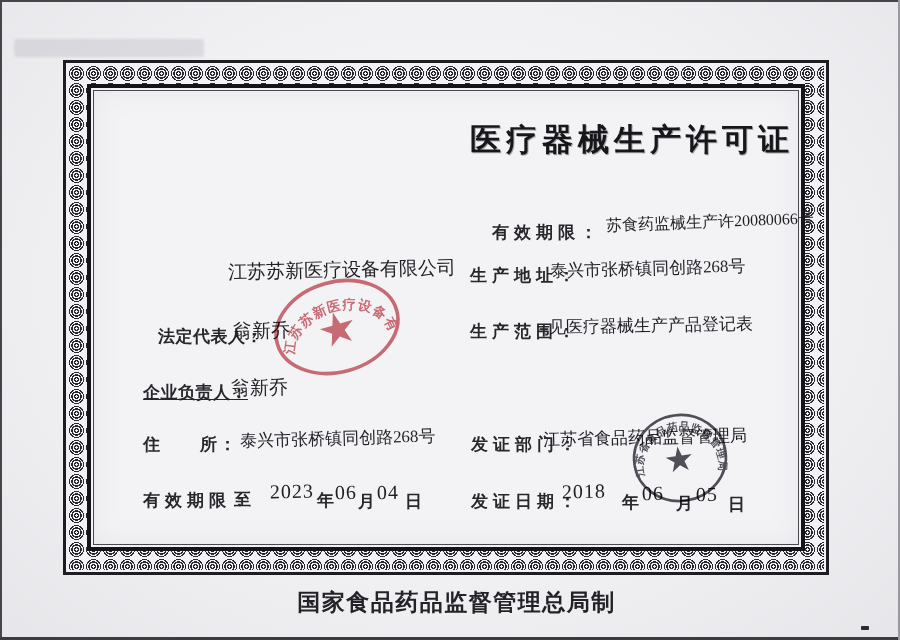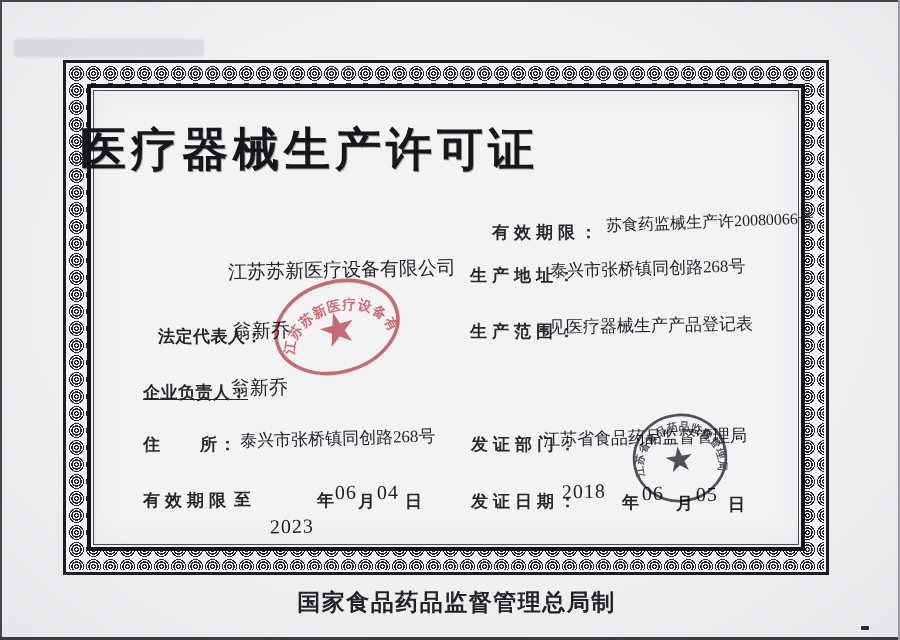--- a/index.html
+++ b/index.html
@@ -33,22 +33,22 @@
               #2a2930 3.8px 5.2px, #f2f1f4 5.2px 6.4px, #2a2930 6.4px 7.4px,
               rgba(42,41,48,0) 7.4px);
            background-size:17px 17px; }
   .inner { position:absolute; left:21px; top:21px; right:21px; bottom:21px;
            background:#f3f2f5; border:4px solid #141419;
            box-shadow: inset 0 0 0 2px #f3f2f5, inset 0 0 0 3px #4a4950,
                        inset 0 0 30px rgba(120,118,132,0.10); }
 
   .t { position:absolute; white-space:nowrap; }
 
-  .title { left:80px; top:119px; width:730px; text-align:left;
-           font-size:46px; font-weight:900; letter-spacing:5px; color:#17171b;
+  .title { left:64px; top:119px; width:730px; text-align:right;
+           font-size:31px; font-weight:900; letter-spacing:5px; color:#17171b;
            text-shadow:1px 1px 0 rgba(23,23,27,0.35); }
 
   .lab   { font-size:17px; font-weight:600; color:#26262b; }
   .ls4   { letter-spacing:5px; }
   .ls0   { letter-spacing:0.5px; }
   .val   { font-family:"Liberation Serif", serif; color:#1f1f25; }
   .v19   { font-size:19px; }
   .v17   { font-size:17px; }
   .v16   { font-size:16px; }
   .num   { font-family:"Liberation Serif", serif; font-size:20px; color:#1f1f25; letter-spacing:1px; }
@@ -96,21 +96,21 @@
   <span class="t val v19 r1" style="left:233px; top:318px;">翁新乔</span>
 
   <span class="t lab ls0" style="left:143px; top:381px;text-decoration:underline;">企业负责人：</span>
   <span class="t val v19 r1" style="left:231px; top:375px;">翁新乔</span>
 
   <span class="t lab" style="left:143px; top:433px; letter-spacing:2px;">住　　所：</span>
   <span class="t val v17 r15" style="left:240px; top:427px;">泰兴市张桥镇同创路268号</span>
 
   <span class="t lab ls4" style="left:143px; top:489px;">有效期限：</span>
   <span class="t unit" style="left:234px; top:488px;">至</span>
-  <span class="t num r1" style="left:270px; top:480px;margin-top:35px;">2023</span>
+  <span class="t num r1" style="left:270px; top:480px;">2023</span>
   <span class="t unit" style="left:317px; top:489px;">年</span>
   <span class="t num r1" style="left:335px; top:481px;">06</span>
   <span class="t unit" style="left:358px; top:490px;">月</span>
   <span class="t num r1" style="left:377px; top:481px;">04</span>
   <span class="t unit" style="left:405px; top:490px;">日</span>
 
   <span class="t lab ls4" style="left:470px; top:264px;">生产地址：</span>
   <span class="t val v17 r15" style="left:550px; top:257px;">泰兴市张桥镇同创路268号</span>
 
   <span class="t lab ls4" style="left:470px; top:320px;">生产范围：</span>

